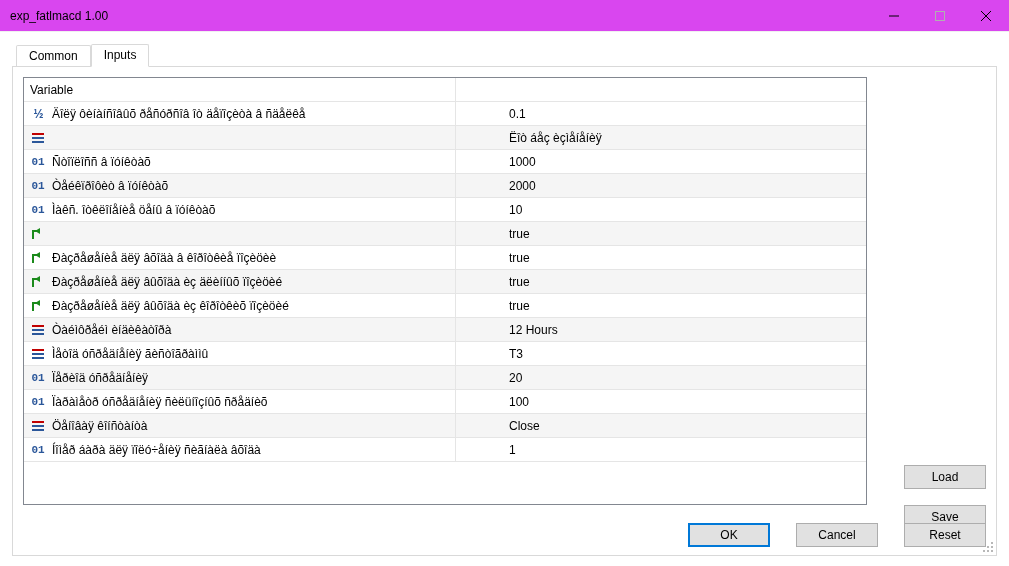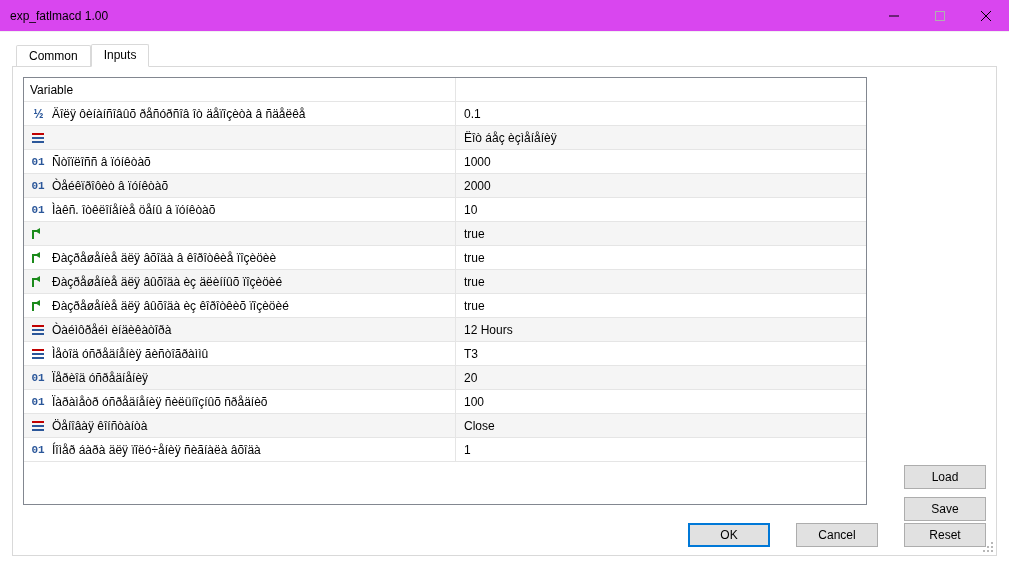--- a/index.html
+++ b/index.html
@@ -69,20 +69,21 @@
     border: 1px solid #828790;
     width: 844px;
     height: 428px;
     overflow: hidden;
   }
   .thead, .trow {
     display: flex;
     align-items: center;
     height: 24px;
     border-bottom: 1px solid #e5e5e5;
+    gap: 45px;
   }
   .thead {
     background: #fff;
     font-weight: 400;
   }
   .cell-var {
     width: 432px;
     display: flex;
     align-items: center;
     padding-left: 6px;
@@ -106,21 +107,21 @@
   .icon-lines { color:#2b579a; }
   .icon-01 { color:#2b579a; font-family: Liberation Mono, monospace; font-size:11px;}
   .icon-arrow { color:#1b8a1b; }
 
   .right-buttons {
     position: absolute;
     right: 10px;
     top: 398px;
     display: flex;
     flex-direction: column;
-    gap: 8px;
+    gap: 16px;
   }
   .right-buttons2 {
     position: absolute;
     right: 10px;
     bottom: 8px;
     display: flex;
     gap: 26px;
   }
   .btn {
     width: 82px;

